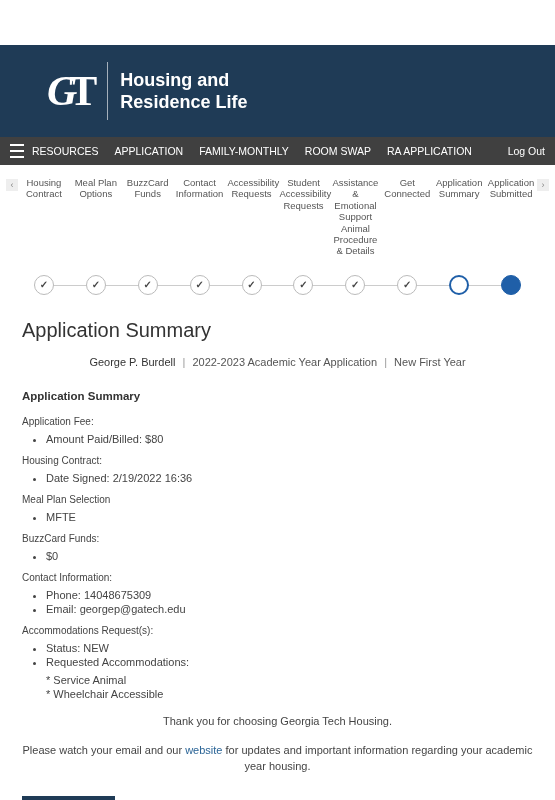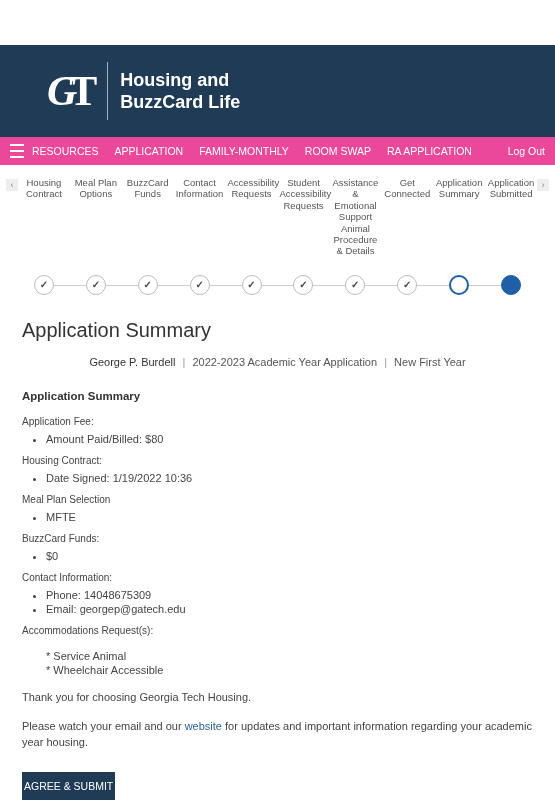--- a/index.html
+++ b/index.html
@@ -28,21 +28,21 @@
     color: #fff;
     letter-spacing: -2px;
     position: relative;
   }
   .gt-logo .g { font-style: italic; }
   .gt-logo .t { margin-left: -6px; }
   .logo-divider { width: 1px; height: 58px; background: rgba(255,255,255,0.6); }
   .dept-title { color: #fff; font-size: 18px; font-weight: 600; line-height: 1.25; }
   
   .navbar {
-    background: #ec4899;
+    background: #404040;
     color: #fff;
     height: 28px;
     display: flex;
     align-items: center;
     padding: 0 10px;
     font-size: 10.5px;
   }
   .hamburger-icon { width: 14px; height: 14px; display: inline-flex; flex-direction: column; justify-content: space-between; margin-right: 8px; cursor: pointer;}
   .hamburger-icon span { display:block; height:2px; background:#fff; }
   .nav-links { display:flex; gap: 16px; flex:1; }
@@ -66,23 +66,23 @@
   
   .main { padding: 14px 22px 30px; }
   h1.page-title { font-size: 20px; font-weight: 400; color:#333; margin-bottom: 14px; }
   .app-meta { text-align:center; font-size:11px; color:#555; margin-bottom: 22px; }
   .app-meta .name { color:#333; }
   .app-meta .sep { color:#999; padding: 0 4px; }
   .section-title { font-size:11.5px; font-weight:bold; color:#333; margin-bottom: 14px; }
   .field-label { font-size:10px; color:#444; margin: 10px 0 6px; }
   ul.bullets { list-style: disc; padding-left: 24px; margin: 4px 0 6px; }
   ul.bullets li { font-size:11px; color:#444; margin: 2px 0; }
-  .indent-star { padding-left: 24px; font-size:11px; color:#444; margin-top:14px; }
+  .indent-star { padding-left: 24px; font-size:11px; color:#444; margin-top:6px; }
   .indent-star div { margin: 2px 0; }
-  .body-text { font-size:11px; color:#444; margin-top: 14px; line-height:1.4; }
+  .body-text { font-size:11px; color:#444; margin-top: 14px; line-height:1.4;text-align:center; }
   .body-text a { color:#2a6496; text-decoration:none; }
   .submit-btn {
     margin-top: 22px;
     background:#1f3b56;
     color:#fff;
     border:none;
     padding: 8px 2px;
     font-size:10.5px;
     cursor:pointer;
   }
@@ -91,21 +91,21 @@
 <body>
 
 <div class="banner">
   <div class="logo-block">
     <div class="gt-logo">
       <span class="g">G</span><span class="t">T</span>
     </div>
     <div class="logo-divider"></div>
     <div class="dept-title">
       <div>Housing and</div>
-      <div>BuzzCard Life</div>
+      <div>Residence Life</div>
     </div>
   </div>
 </div>
 
 <div class="navbar">
   <div class="hamburger-icon">
     <span></span>
       <span></span>
       <span></span>
   </div>
@@ -164,21 +164,21 @@
 
   <div class="section-title">Application Summary</div>
 
   <div class="field-label">Application Fee:</div>
   <ul class="bullets">
     <li>Amount Paid/Billed: $80</li>
   </ul>
 
   <div class="field-label">Housing Contract:</div>
   <ul class="bullets">
-    <li>Date Signed: 1/19/2022 10:36</li>
+    <li>Date Signed: 2/19/2022 16:36</li>
   </ul>
 
   <div class="field-label">Meal Plan Selection</div>
   <ul class="bullets">
     <li>MFTE</li>
   </ul>
 
   <div class="field-label">BuzzCard Funds:</div>
   <ul class="bullets">
     <li>$0</li>
@@ -190,20 +190,27 @@
       <span>Phone:</span>
       <span>14048675309</span>
     </li>
     <li>
       <span>Email:</span>
       <span>georgep@gatech.edu</span>
     </li>
   </ul>
 
   <div class="field-label">Accommodations Request(s):</div>
+  <ul class="bullets">
+    <li>
+      <span>Status:</span>
+      <span>NEW</span>
+    </li>
+    <li>Requested Accommodations:</li>
+  </ul>
   <div class="indent-star">
     <div>* Service Animal</div>
     <div>* Wheelchair Accessible</div>
   </div>
 
   <div class="body-text">Thank you for choosing Georgia Tech Housing.</div>
   <div class="body-text">
     <span>Please watch your email and our </span><a href="#">website</a><span> for updates and important information regarding your academic year housing.</span>
   </div>
 

